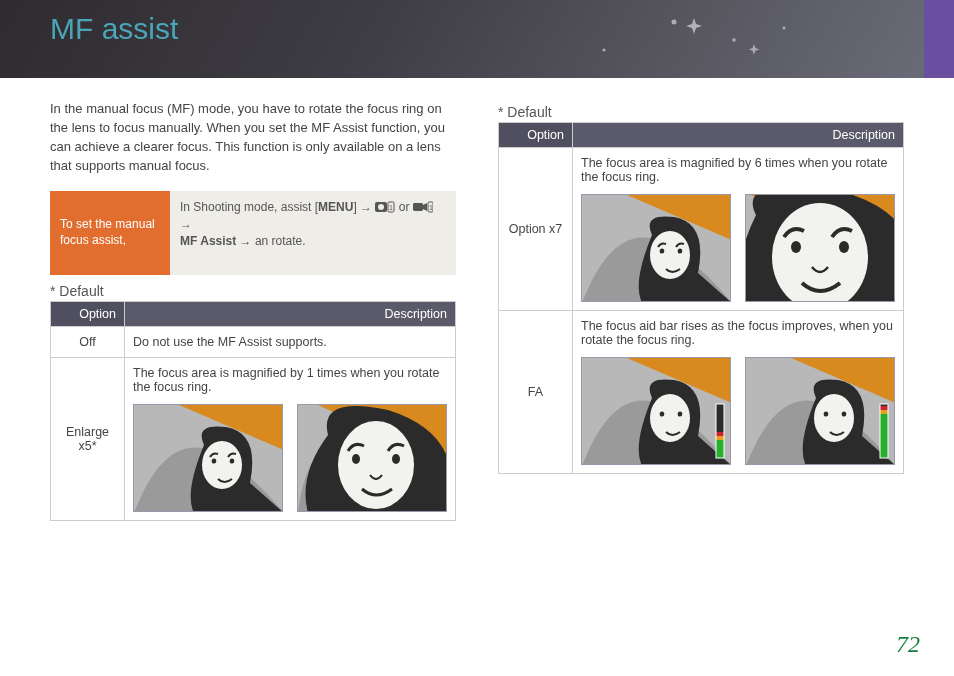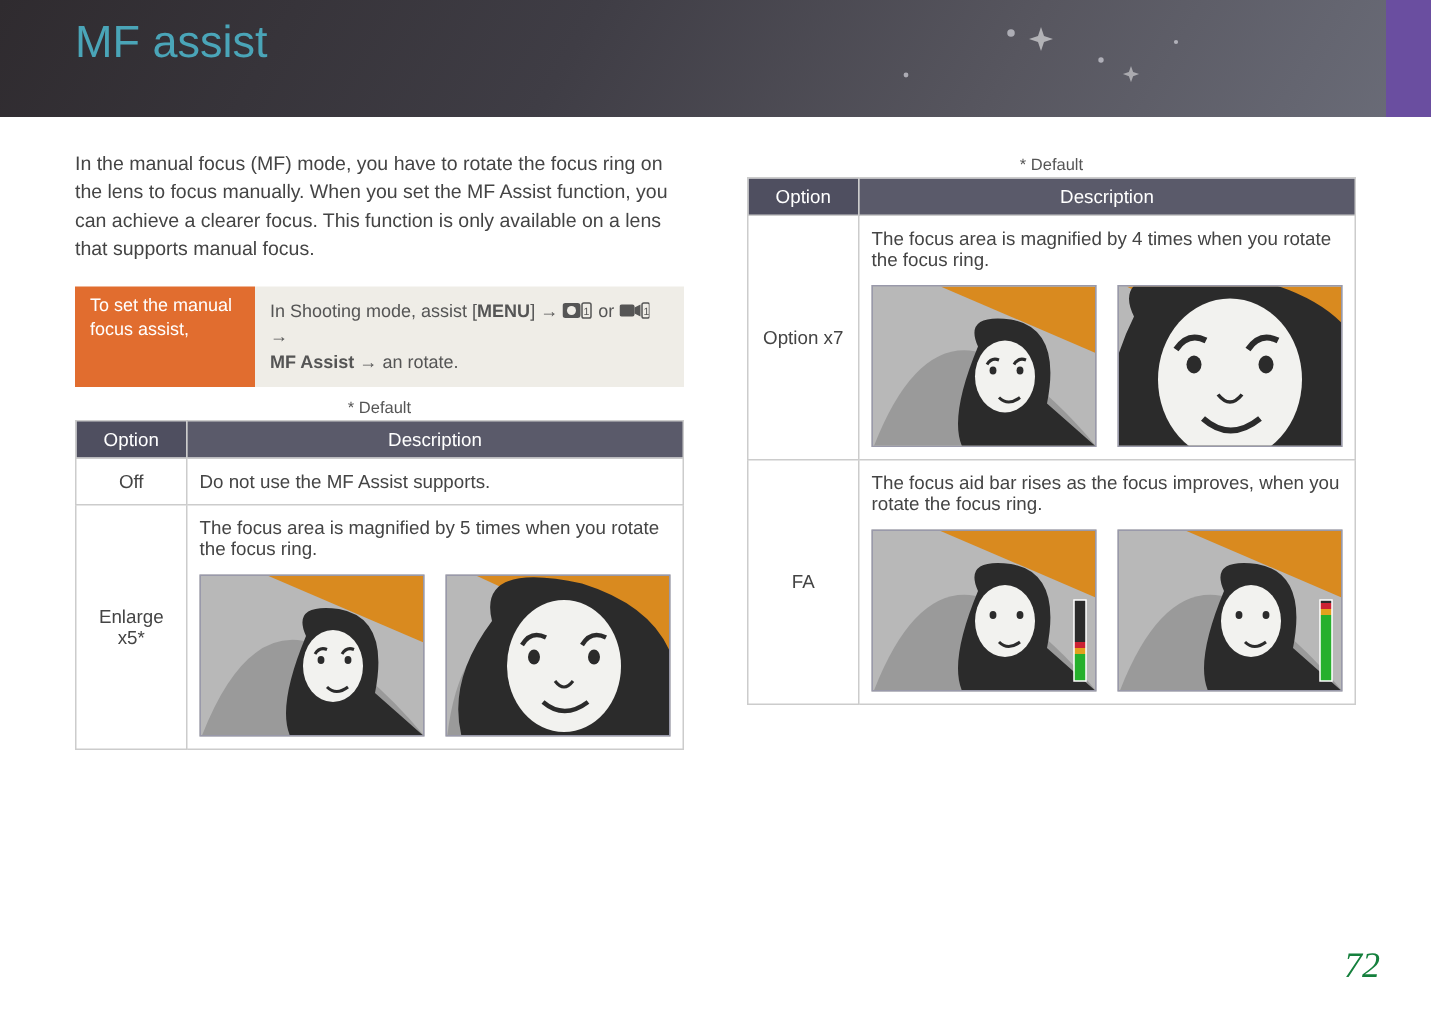--- a/index.html
+++ b/index.html
@@ -6,27 +6,27 @@
   body { width: 954px; height: 676px; background: #fff; font-family: Arial, Helvetica, sans-serif; color: #333; position: relative; overflow: hidden; }
   .page-header { height: 78px; background: linear-gradient(120deg, #2f2b2f 0%, #3f3d45 40%, #57565f 70%, #6b6d79 100%); padding: 10px 50px 0 50px; position: relative; }
   .page-header::after { content:""; position:absolute; right:0; top:0; width:30px; height:100%; background:#6a4ea0; }
   .header-sparkle { position:absolute; right:80px; top:10px; width:820px; height:60px; opacity:.6;}
   .breadcrumb { font-size: 11px; color: #cfcfd4; letter-spacing:.3px;}
   .page-title { font-size: 30px; font-weight: normal; color: #4aa5b8; margin-top: 2px; }
   .content { padding: 22px 50px 0 50px; display: flex; gap: 42px; }
   .col { flex: 1 1 0; }
   .intro { font-size: 13px; color: #444; line-height: 1.45; margin-bottom: 16px; }
   .setbox { display:flex; margin-bottom:8px;}
-  .setbox .label { background:#e16d2f; color:#fff; font-size:12px; padding:5px 10px; line-height:1.3; width:120px;}
+  .setbox .label { background:#e16d2f; color:#fff; font-size:12px; padding:26px 10px; line-height:1.3; width:120px;}
   .setbox .instr { flex:1; background:#efede7; font-size:12px; padding:8px 10px; color:#555; line-height:1.4;}
   .menukey { font-weight:bold; font-family: inherit;}
   .smallicon { display:inline-block; vertical-align:-2px;}
-  .defnote { text-align:center; font-size:11px; color:#555; margin: 4px 0 2px 0;}
+  .defnote { text-align:left; font-size:14px; color:#555; margin: 4px 0 2px 0;}
   table.opt { width:100%; border-collapse:collapse; font-size:12.5px;}
-  table.opt th { background:#5a5a6a; color:#fff; font-weight:normal; text-align:center; padding:5px 8px; border:1px solid #ccc;}
+  table.opt th { background:#5a5a6a; color:#fff; font-weight:normal; text-align:right; padding:5px 8px; border:1px solid #ccc;}
   table.opt th.optcol { width:92px; background:#4f4f60;}
   table.opt td { border:1px solid #ccc; padding:8px; vertical-align:top; color:#444;}
   table.opt td.optname { text-align:center; vertical-align:middle; font-size:12.5px;}
   .imgrow { display:flex; gap:14px; margin-top:10px; justify-content:flex-start;}
   .thumb { width:150px; height:108px; background:#b6b6b6; position:relative; overflow:hidden; border:1px solid #99a;}
   .pagenum { position:absolute; right:34px; bottom:18px; font-size:24px; font-style:italic; color:#15803d; font-family: Georgia, serif;}
 </style>
 </head>
 <body>
 
@@ -81,21 +81,21 @@
         <th class="optcol">Option</th>
         <th>Description</th>
       </tr>
       <tr>
         <td class="optname">Off</td>
         <td>Do not use the MF Assist supports.</td>
       </tr>
       <tr>
         <td class="optname">Enlarge x5*</td>
         <td>
-          <span>The focus area is magnified by 5 times when you rotate the focus ring.</span>
+          <span>The focus area is magnified by 1 times when you rotate the focus ring.</span>
           <div class="imgrow">
             <div class="thumb">
               <svg width="150" height="108" viewBox="0 0 150 108">
                 <rect width="150" height="108" fill="#b8b8b8"></rect>
                 <polygon points="45,0 150,0 150,45" fill="#d98a1f"></polygon>
                 <path d="M0 108 Q 30 30 75 45 Q 110 60 150 108 Z" fill="#9a9a9a"></path>
                 <ellipse cx="88" cy="60" rx="22" ry="26" fill="#ecece8"></ellipse>
                 <path d="M66 55 Q 70 28 92 30 Q 118 34 112 70 Q 110 90 88 92 Q 62 90 66 55" fill="#efefef"></path>
                 <path d="M70 40 Q 60 18 92 22 Q 126 28 116 78 L150 108 L60 108 Q 50 88 70 40" fill="#2b2b2b"></path>
                 <ellipse cx="88" cy="60" rx="20" ry="24" fill="#f2f2ef"></ellipse>
@@ -130,21 +130,21 @@
     <div class="defnote">* Default</div>
     <table class="opt">
       <tbody>
           <tr>
         <th class="optcol">Option</th>
         <th>Description</th>
       </tr>
       <tr>
         <td class="optname">Option x7</td>
         <td>
-          <span>The focus area is magnified by 4 times when you rotate the focus ring.</span>
+          <span>The focus area is magnified by 6 times when you rotate the focus ring.</span>
           <div class="imgrow">
             <div class="thumb">
               <svg width="150" height="108" viewBox="0 0 150 108">
                 <rect width="150" height="108" fill="#b8b8b8"></rect>
                 <polygon points="45,0 150,0 150,45" fill="#d98a1f"></polygon>
                 <path d="M0 108 Q 30 30 75 45 Q 110 60 150 108 Z" fill="#9a9a9a"></path>
                 <path d="M70 40 Q 60 18 92 22 Q 126 28 116 78 L150 108 L60 108 Q 50 88 70 40" fill="#2b2b2b"></path>
                 <ellipse cx="88" cy="60" rx="20" ry="24" fill="#f2f2ef"></ellipse>
                 <path d="M76 52 q3 -5 8 -3 M94 52 q3 -5 8 -3" stroke="#2b2b2b" stroke-width="2" fill="none"></path>
                 <ellipse cx="80" cy="56" rx="2.3" ry="2.6" fill="#2b2b2b"></ellipse>

